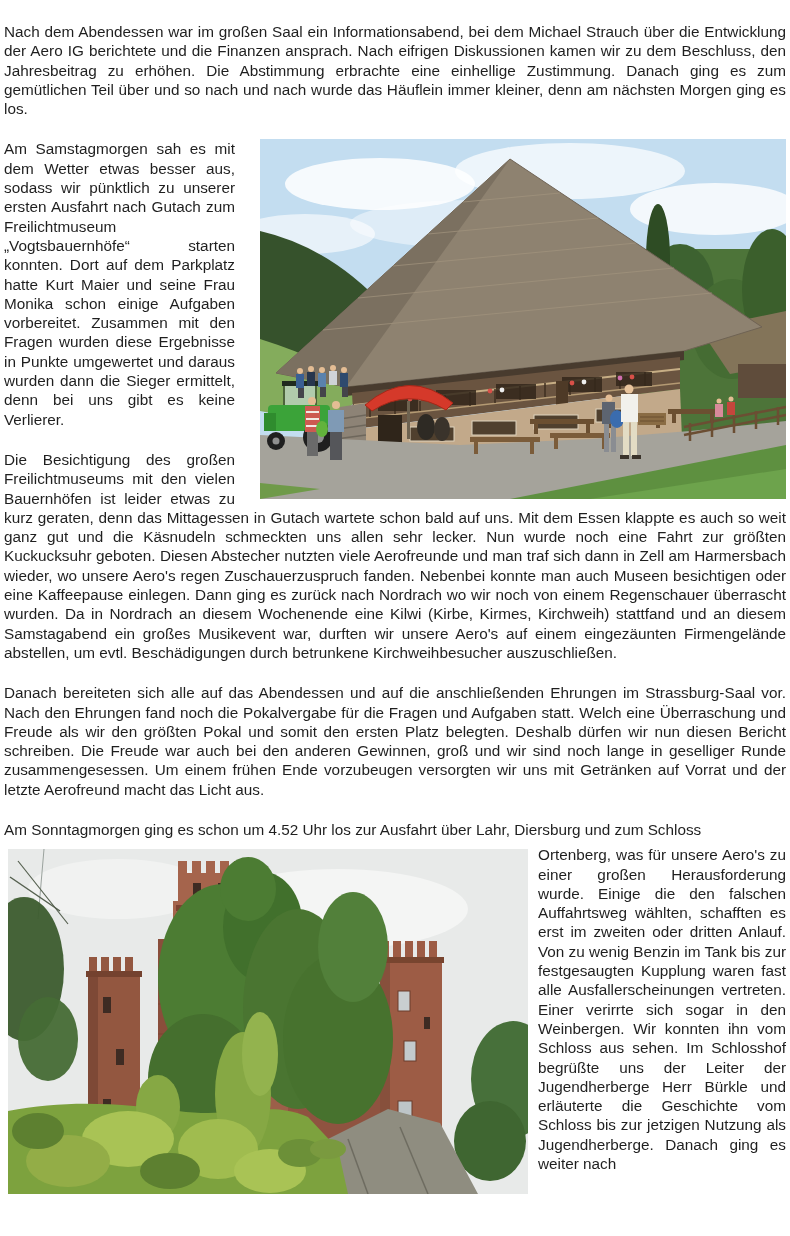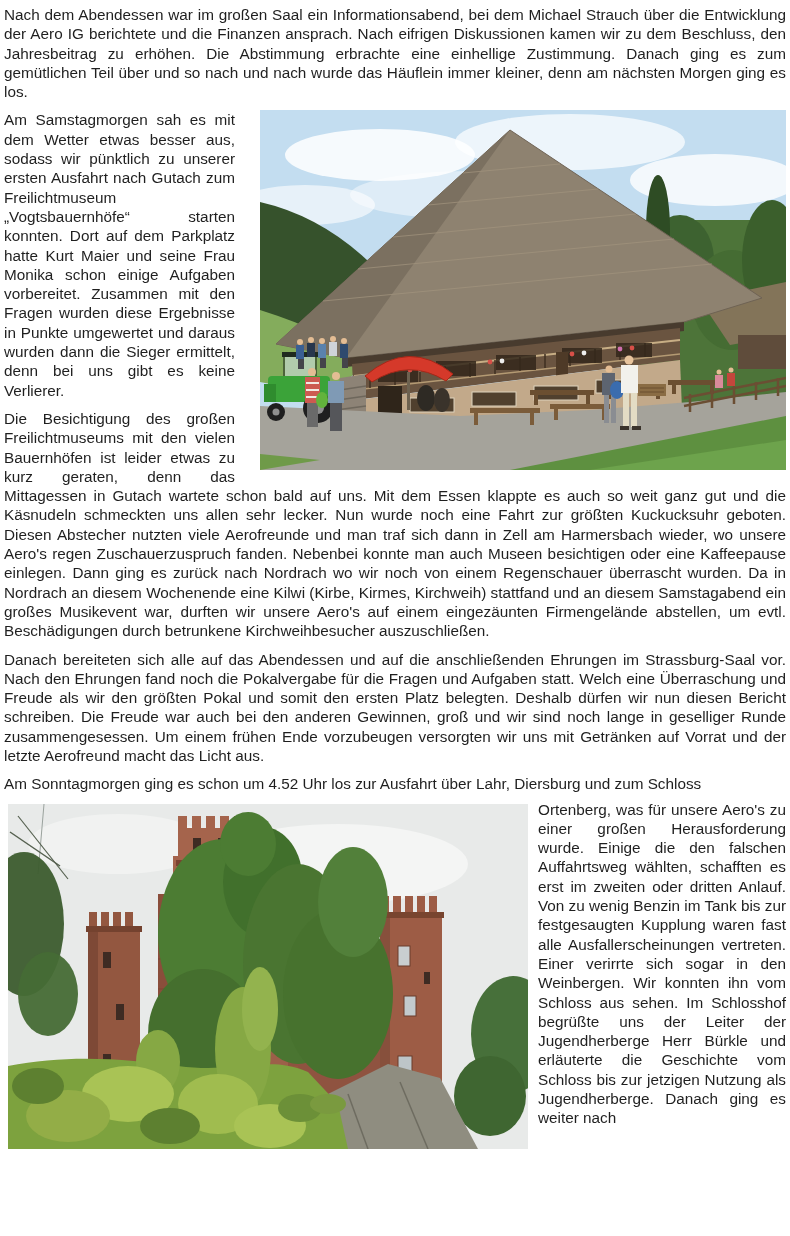--- a/index.html
+++ b/index.html
@@ -1,23 +1,23 @@
 <!DOCTYPE html>
 <html lang="de"><head>
 <meta charset="utf-8">
 <style>
   html,body{margin:0;padding:0;}
   body{
     width:790px;height:1236px;overflow:hidden;background:#ffffff;
     font-family:"Liberation Sans","DejaVu Sans",sans-serif;
     font-size:15.3px;line-height:19.3px;color:#1f1f1f;
   }
-  .page{padding:5px 4px 0 4px;}
+  .page{padding:22px 4px 0 4px;}
   p{margin:0;text-align:justify;}
-  .mt{margin-top:9px;}
+  .mt{margin-top:21px;}
   .mt-sm{margin-top:6px;}
   .section::after{content:"";display:block;clear:both;}
   figure{margin:0;padding:0;}
   .photo-right{float:right;width:526px;height:360px;margin:0 0 6px 25px;}
   .photo-left{float:left;width:520px;height:345px;margin:10px 10px 6px 4px;}
   figure svg{display:block;width:100%;height:100%;}
 </style>
 </head>
 <body>
 

